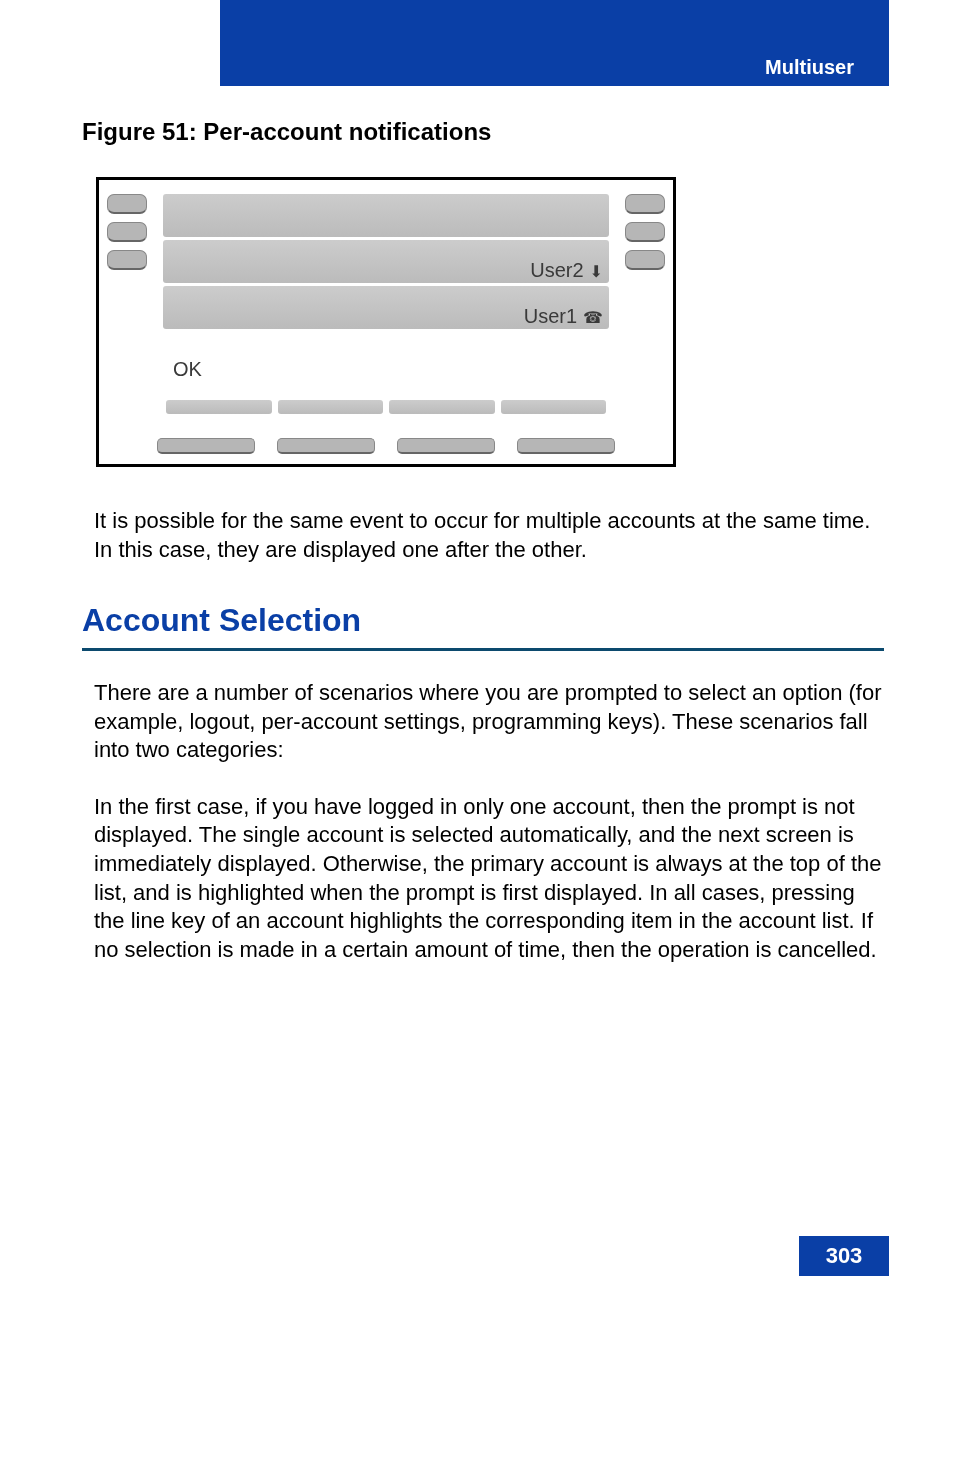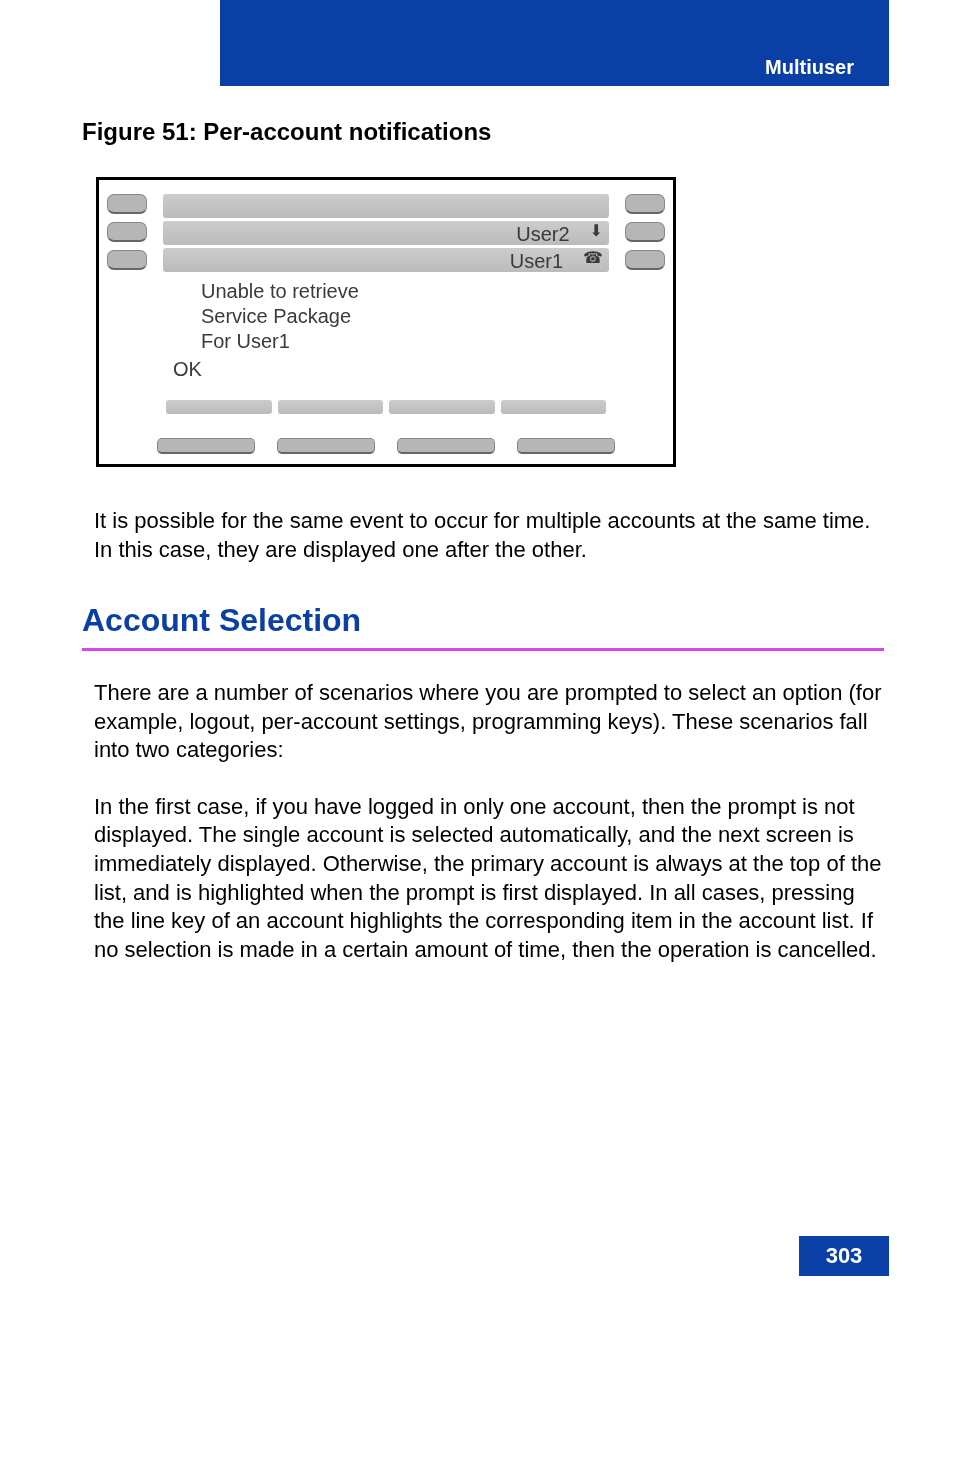--- a/index.html
+++ b/index.html
@@ -82,31 +82,31 @@
     border-bottom: 2px solid #666;
   }
   .screen-area {
     position: absolute;
     left: 64px;
     right: 64px;
     top: 14px;
     bottom: 36px;
   }
   .line-row {
-    height: 24px;
+    height: 43px;
     background: linear-gradient(#ccc, #bbb);
     border-radius: 3px;
     margin-bottom: 3px;
     display: flex;
     justify-content: flex-end;
-    align-items: flex-start;
+    align-items: flex-end;
     padding-right: 6px;
     font-size: 20px;
     color: #3a3a3a;
-    gap: 20px;
+    gap: 6px;
   }
   .phone-glyph {
     font-size: 16px;
   }
   .info-row {
     display: flex;
     justify-content: space-between;
     font-size: 20px;
     padding: 0 8px;
     color: #3a3a3a;
@@ -131,21 +131,21 @@
     border-radius: 3px;
     margin: 0 3px;
   }
   .body-para { margin: 0 0 28px 12px; }
   .section-heading {
     color: #0a3fa6;
     font-weight: bold;
     font-size: 32px;
     margin: 36px 0 4px 0;
     padding-bottom: 6px;
-    border-bottom: 3px solid #d946ef;
+    border-bottom: 3px solid #0c4a6e;
   }
   ol.numbered {
     margin: 0 0 24px 0;
     padding-left: 30px;
   }
   ol.numbered li {
     padding-left: 12px;
     margin-bottom: 10px;
   }
   .footer {
@@ -202,25 +202,20 @@
         <span></span>
       </div>
       <div class="line-row">
         <span>User2</span>
         <span class="phone-glyph">⬇</span>
       </div>
       <div class="line-row">
         <span>User1</span>
         <span class="phone-glyph">☎</span>
       </div>
-      <div class="msg-block">
-        <div>Unable to retrieve</div>
-        <div>Service Package</div>
-        <div>For User1</div>
-      </div>
       <div style="position:absolute;bottom:14px;left:0;right:0;">
         <div class="soft-label">OK</div>
         <div style="display:flex">
           <div class="soft-key"></div>
           <div class="soft-key"></div>
           <div class="soft-key"></div>
           <div class="soft-key"></div>
         </div>
       </div>
     </div>

